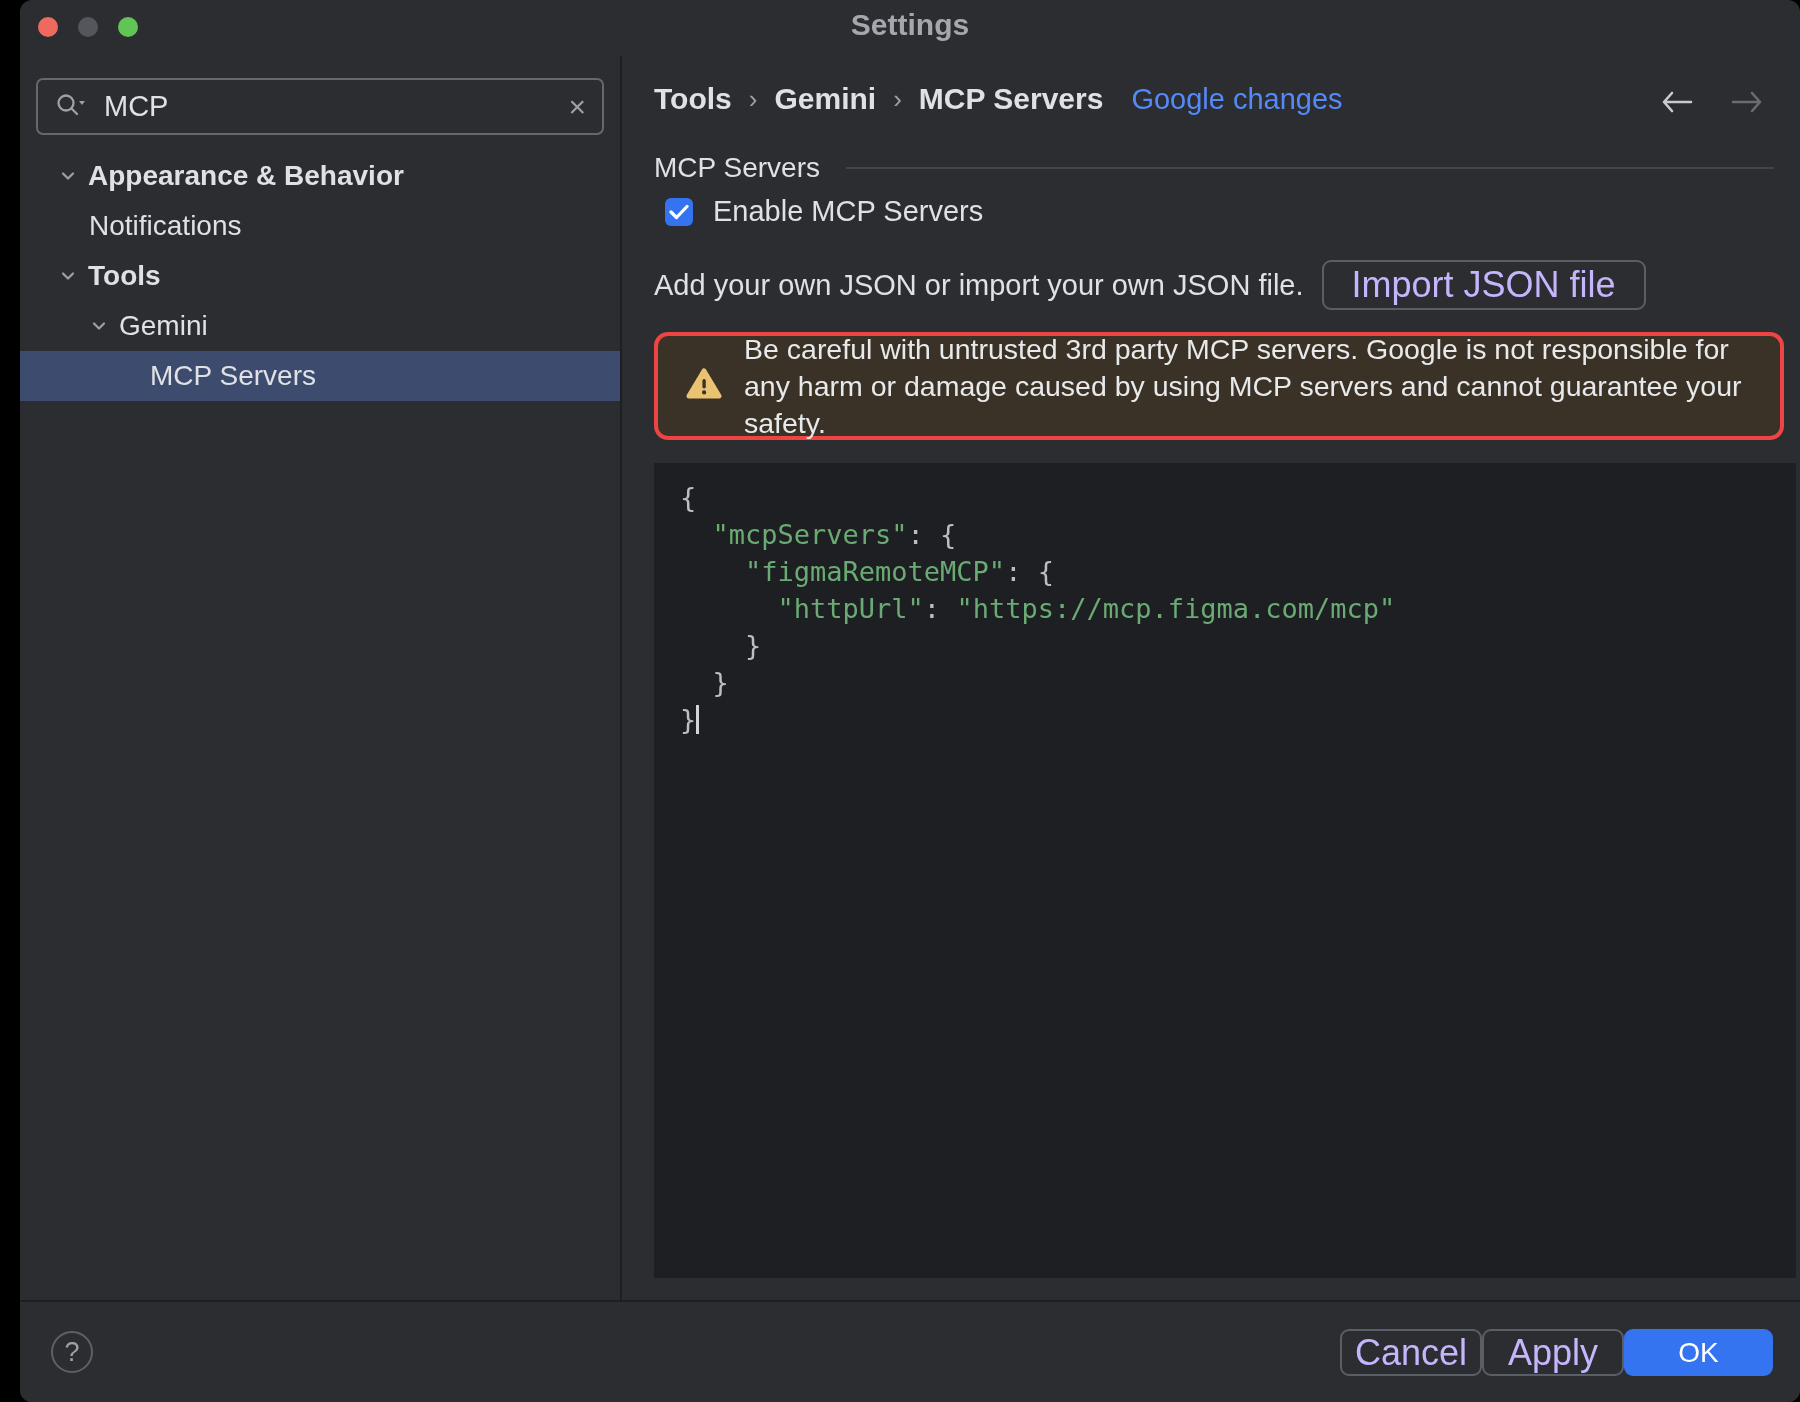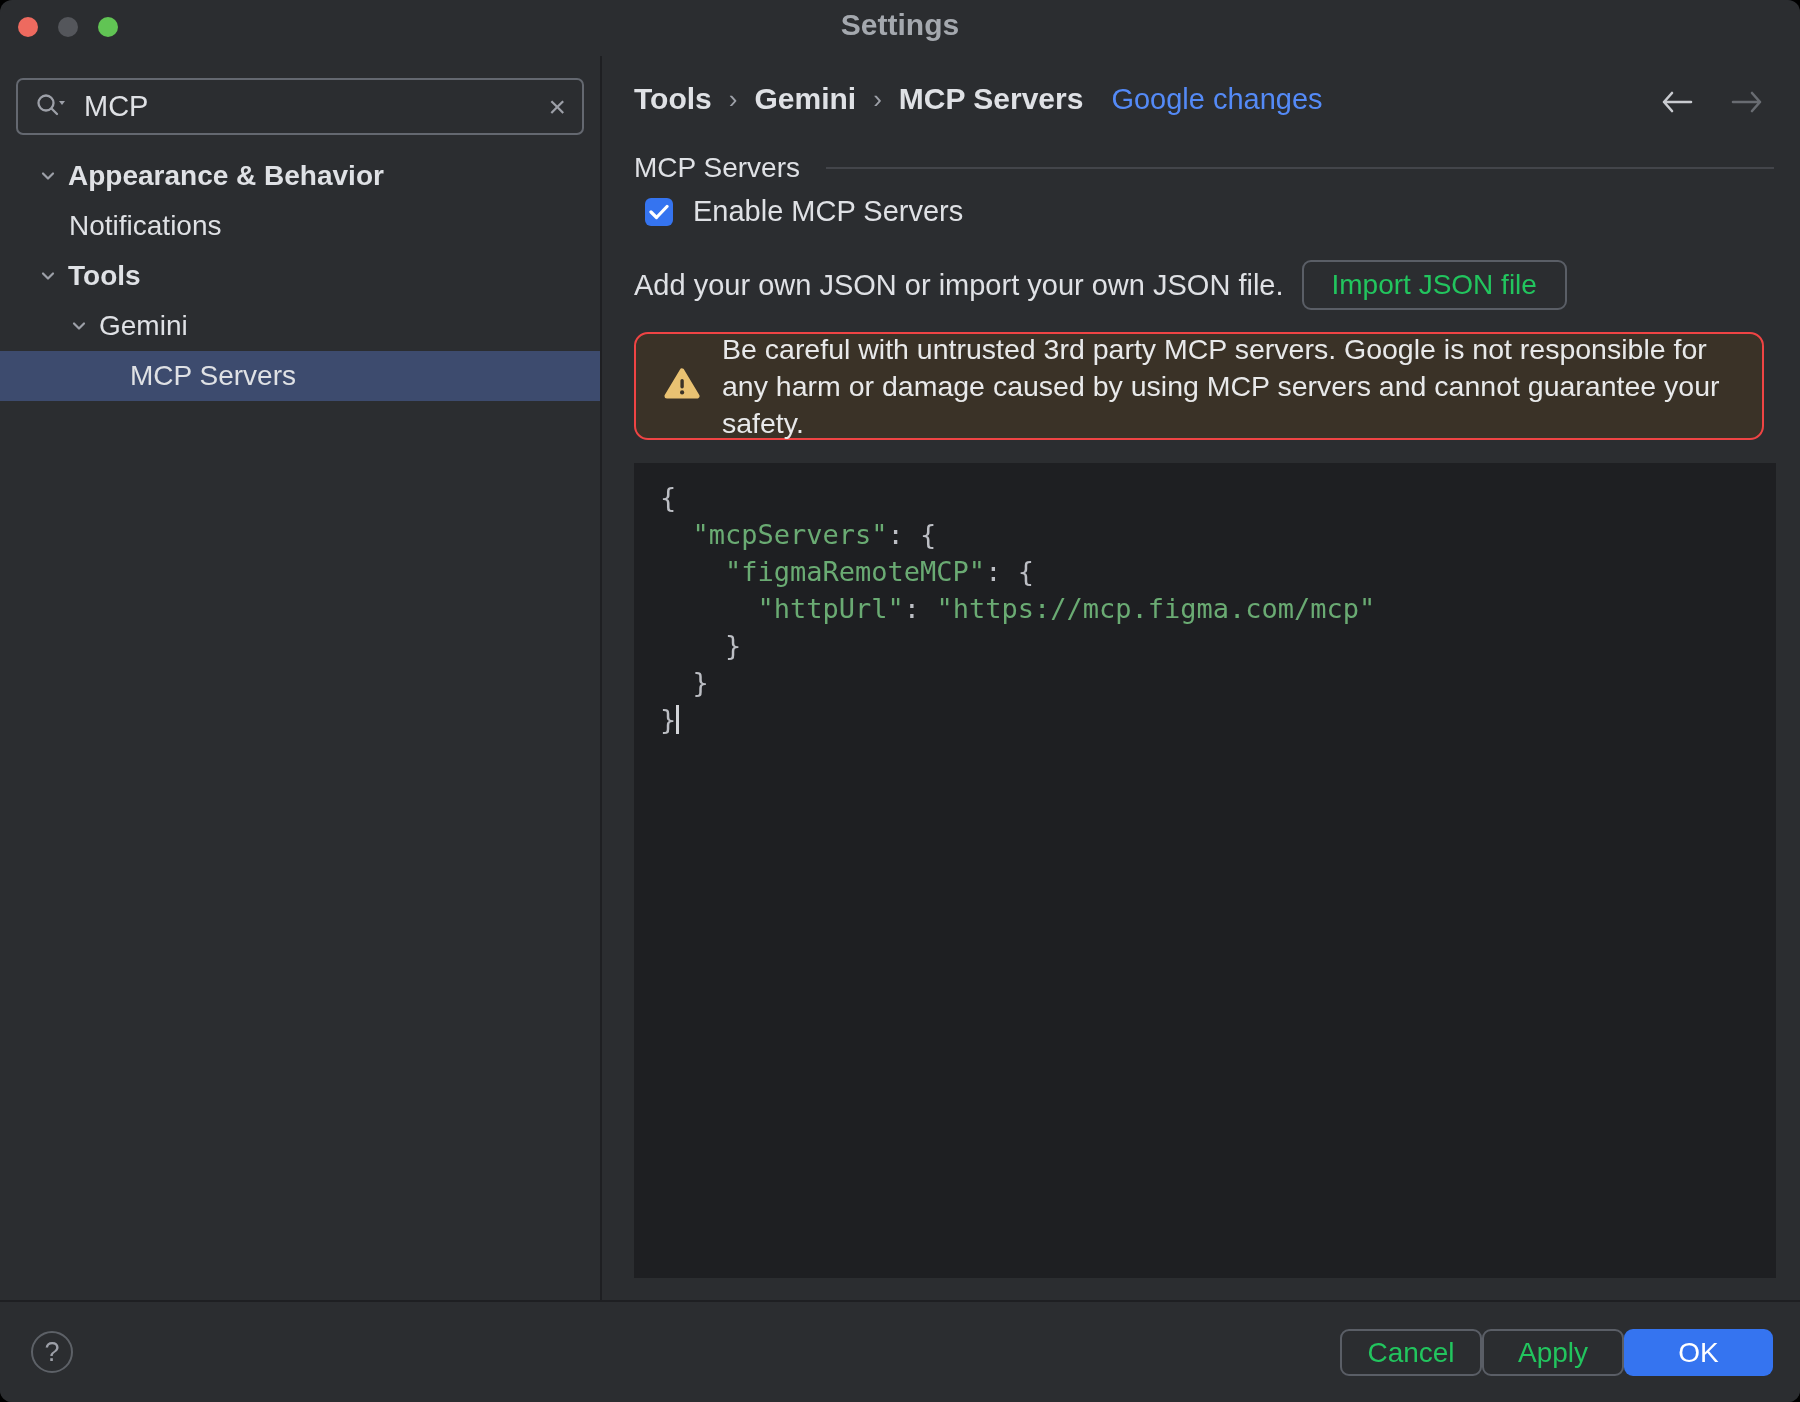--- a/index.html
+++ b/index.html
@@ -1,17 +1,17 @@
 <!DOCTYPE html>
 <html><head>
 <meta charset="utf-8">
 <style>
   html,body{margin:0;padding:0;background:#000;}
   body{width:1800px;height:1402px;position:relative;font-family:"Liberation Sans",sans-serif;-webkit-font-smoothing:antialiased;}
-  .window{position:absolute;inset:0;background:#2b2d30;border-radius:12px;overflow:hidden;color:#dfe1e5;}
+  .window{position:absolute;inset:0;background:#2b2d30;border-radius:12px;overflow:hidden;color:#dfe1e5;margin-left:20px;}
 
   
   .titlebar{position:absolute;top:0;left:0;right:0;height:56px;}
   .traffic{position:absolute;top:17px;left:18px;display:flex;gap:20px;}
   .dot{width:20px;height:20px;border-radius:50%;}
   .dot.red{background:#ee6a5f;}
   .dot.gray{background:#54565b;}
   .dot.green{background:#61c454;}
   .win-title{position:absolute;left:0;right:0;top:0;height:56px;line-height:50px;text-align:center;font-size:30px;font-weight:bold;color:#a4a8ae;}
 
@@ -33,23 +33,23 @@
   .crumb-sep{color:#9da0a8;font-size:26px;font-weight:normal;margin:0 17px;}
   .revert{color:#548af7;font-weight:500;margin-left:28px;cursor:pointer;font-size:29px;}
   .nav-arrows{position:absolute;right:34px;top:30px;display:flex;gap:28px;}
   .section-head{position:absolute;left:32px;top:96px;right:26px;display:flex;align-items:center;font-size:28px;color:#dfe1e5;}
   .section-head .rule{flex:1;height:2px;background:#43454a;margin-left:26px;}
   .cb-row{position:absolute;left:43px;top:139px;display:flex;align-items:center;}
   .checkbox{width:28px;height:28px;border-radius:6px;background:#3574f0;display:flex;align-items:center;justify-content:center;cursor:pointer;}
   .cb-label{margin-left:20px;font-size:29px;}
   .import-row{position:absolute;left:32px;top:204px;display:flex;align-items:center;}
   .import-text{font-size:29px;}
-  .btn{box-sizing:border-box;border:2px solid #5a5e66;border-radius:9px;background:transparent;color:#22c55e;font-size:28px;font-family:"Liberation Sans",sans-serif;cursor:pointer;}
+  .btn{box-sizing:border-box;border:2px solid #5a5e66;border-radius:9px;background:transparent;color:#c4b5fd;font-size:36px;font-family:"Liberation Sans",sans-serif;cursor:pointer;}
   .import-btn{margin-left:18px;height:50px;padding:0 28px;}
-  .banner{position:absolute;left:32px;top:276px;width:1130px;height:108px;box-sizing:border-box;background:#3a3227;border:2px solid #ef4444;border-radius:14px;display:flex;align-items:center;padding:0 28px;}
+  .banner{position:absolute;left:32px;top:276px;width:1130px;height:108px;box-sizing:border-box;background:#3a3227;border:4px solid #ef4444;border-radius:14px;display:flex;align-items:center;padding:0 28px;}
   .banner-text{margin-left:22px;font-size:28.5px;line-height:37px;color:#e8e9ea;}
   .editor{position:absolute;left:32px;top:407px;width:1142px;height:815px;box-sizing:border-box;background:#1e1f22;padding:16px 0 0 26px;font-family:"DejaVu Sans Mono",monospace;font-size:27px;line-height:37px;cursor:text;overflow:hidden;}
   .code-line{white-space:pre;}
   .tok-p{color:#bcbec4;}
   .tok-s{color:#6aab73;}
   .caret{display:inline-block;width:2.5px;height:29px;background:#d2d4d8;vertical-align:-5px;}
 
   
   .footer{position:absolute;left:0;right:0;bottom:0;height:102px;background:#2b2d30;border-top:2px solid #1e1f22;box-sizing:border-box;}
   .help{position:absolute;left:31px;top:29px;width:42px;height:42px;box-sizing:border-box;border:2.5px solid #5d6167;border-radius:50%;color:#9da0a8;font-size:27px;display:flex;align-items:center;justify-content:center;cursor:pointer;}

